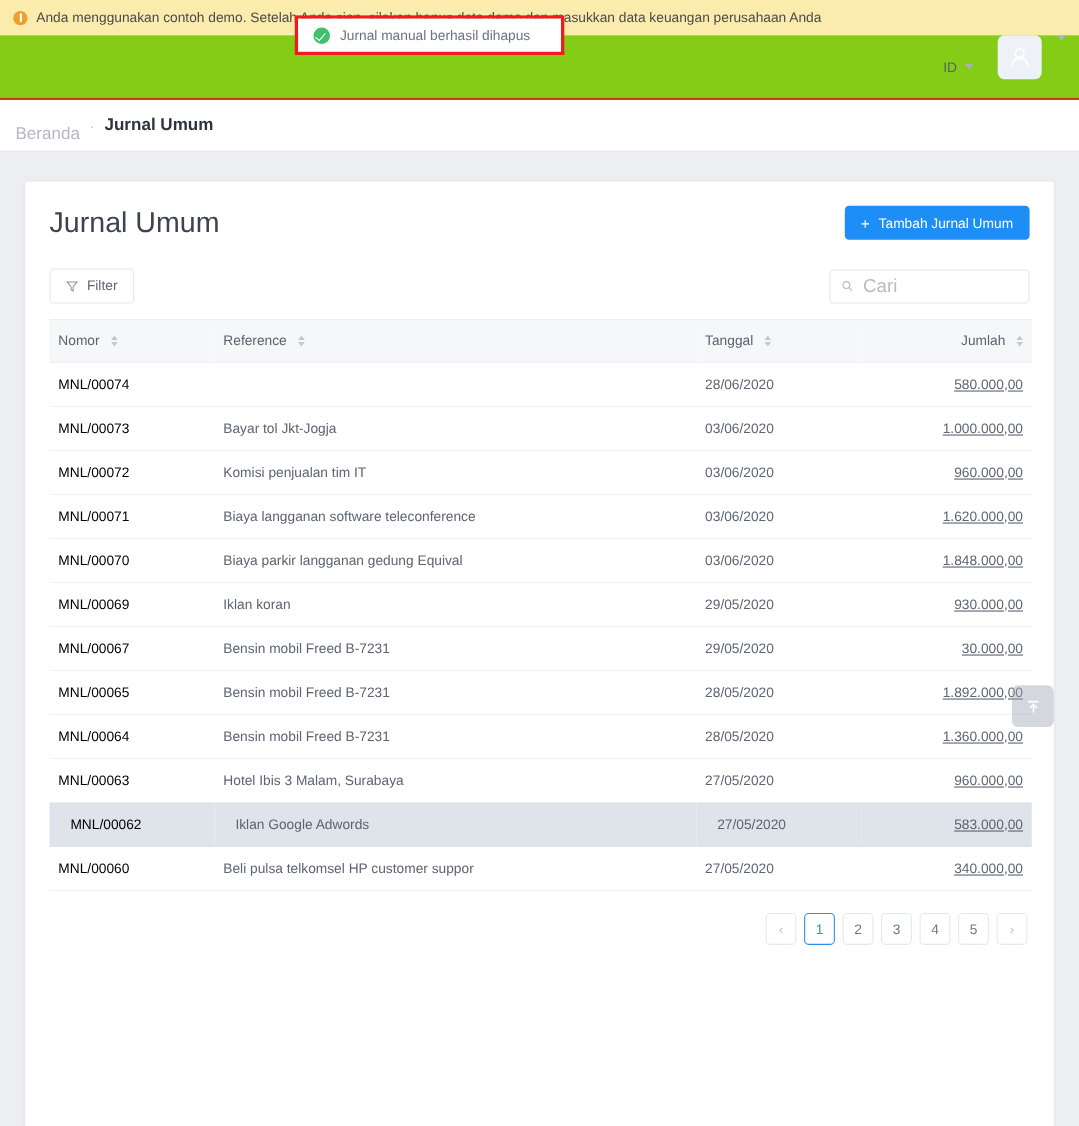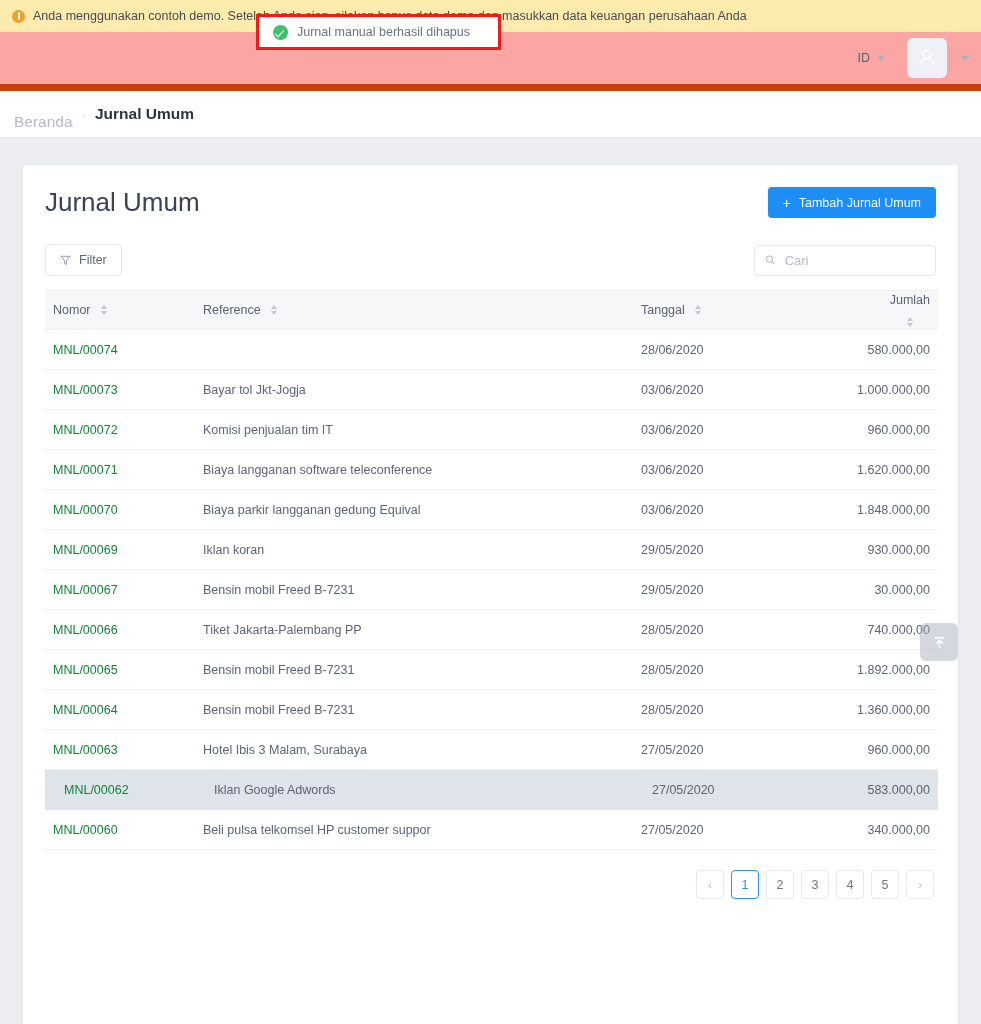--- a/index.html
+++ b/index.html
@@ -31,21 +31,21 @@
     position: absolute; left: 5.5px; top: 2.5px;
     width: 2px; height: 8px; background: #fff; border-radius: 1px;
   }
   .demo-banner-text {
     font-size: 12.5px; color: #4b4b4b; white-space: nowrap;
   }
 
   
   .toast-wrap {
     position: absolute;
-    left: 256px; top: 14px;
+    left: 268px; top: 14px;
     border: 3px solid #ee1c1c;
     background: #ffffff;
     z-index: 40;
   }
   .toast {
     display: flex; align-items: center; gap: 9px;
     background: #fff;
     padding: 8px 28px 8px 14px;
     height: 30px;
   }
@@ -57,24 +57,24 @@
     content: "";
     position: absolute; left: 4px; top: 3.2px;
     width: 4px; height: 7.5px;
     border: solid #fff; border-width: 0 1.7px 1.7px 0;
     transform: rotate(42deg);
   }
   .toast-text { font-size: 12.5px; color: #6b7280; white-space: nowrap; }
 
   
   .top-header {
-    height: 59px; background: #fca5a5;
-    display: flex; align-items: center; justify-content: flex-end;
+    height: 59px; background: #84cc16;
+    display: flex; justify-content: flex-end;
     padding-right: 6px; gap: 4px;
-    border-bottom: 7px solid #c2410c;
+    border-bottom: 2px solid #c2410c;
   }
   .lang-select {
     display: flex; align-items: center; gap: 7px;
     font-size: 12.5px; color: #5a6270; padding: 6px 4px;
   }
   .caret-down {
     width: 0; height: 0;
     border-left: 4px solid transparent;
     border-right: 4px solid transparent;
     border-top: 5px solid #aab1bc;
@@ -132,60 +132,60 @@
     font-size: 12.5px; color: #5e6674; font-family: inherit;
     display: inline-flex; align-items: center; gap: 8px; cursor: pointer;
   }
   .search-box {
     width: 182px; height: 31px;
     border: 1px solid #e4e7ec; border-radius: 4px;
     display: flex; align-items: center; gap: 7px; padding: 0 10px;
     background: #fff;
   }
   .search-box input {
-    border: none; outline: none; font-size: 13px;
+    border: none; outline: none; font-size: 17px;
     color: #4b5563; width: 100%; font-family: inherit; background: transparent;
   }
   .search-box input::placeholder { color: #b6bcc6; }
 
   
   table.jrnl { width: 893px; margin: 14px 22px 0 22px; border-collapse: collapse; }
   table.jrnl thead th {
     background: #f6f7f9;
     height: 39px;
     font-size: 12.5px; font-weight: normal; color: #5b6270;
     border-top: 1px solid #eceef1;
     border-bottom: 1px solid #eceef1;
     padding: 0 8px;
     white-space: nowrap;
   }
   th .th-inner { display: inline-flex; align-items: center; gap: 10px; }
   th.col-nomor { text-align: left; padding-left: 8px; width: 150px; }
   th.col-ref   { text-align: left; width: 438px; }
   th.col-tgl   { text-align: left; width: 150px; margin-left: 24px; }
   th.col-jml   { text-align: right; width: 155px; padding-right: 8px; }
-  th.col-jml .th-inner { flex-direction: column; }
+  th.col-jml .th-inner { flex-direction: row; }
 
   .sorter { display: inline-flex; flex-direction: column; gap: 2px; }
   .sorter i { display: block; width: 0; height: 0; border-left: 3.5px solid transparent; border-right: 3.5px solid transparent; }
   .sorter i.up { border-bottom: 4px solid #c3c8d0; }
   .sorter i.dn { border-top: 4px solid #c3c8d0; }
 
   table.jrnl tbody td {
     height: 40px;
     font-size: 12.5px; color: #5d6472;
     border-bottom: 1px solid #eef0f3;
     padding: 0 8px;
     white-space: nowrap;
   }
   tbody td.c-nomor { text-align: left; }
   tbody td.c-ref   { text-align: left; }
   tbody td.c-tgl   { text-align: left; }
-  tbody td.c-jml   { text-align: right; padding-right: 8px; }
-  tbody td.c-nomor a { color: #15803d; text-decoration: none; cursor: pointer; }
+  tbody td.c-jml   { text-align: right; padding-right: 8px; text-decoration: underline; }
+  tbody td.c-nomor a { color: #000000; text-decoration: none; cursor: pointer; }
   tbody tr.hovered td { background: #dfe3ea; border-bottom-color: #dfe3ea; padding-left: 19px; }
 
   
   .pagination {
     display: flex; justify-content: flex-end; align-items: center;
     gap: 7px; padding: 20px 24px 0 0;
   }
   .pg {
     min-width: 28px; height: 29px; padding: 0 6px;
     border: 1px solid #e5e8ed; border-radius: 4px; background: #fff;
@@ -346,26 +346,20 @@
             <td class="c-tgl">29/05/2020</td>
             <td class="c-jml">930.000,00</td>
           </tr>
           <tr>
             <td class="c-nomor"><a>MNL/00067</a></td>
             <td class="c-ref">Bensin mobil Freed B-7231</td>
             <td class="c-tgl">29/05/2020</td>
             <td class="c-jml">30.000,00</td>
           </tr>
           <tr>
-            <td class="c-nomor"><a>MNL/00066</a></td>
-            <td class="c-ref">Tiket Jakarta-Palembang PP</td>
-            <td class="c-tgl">28/05/2020</td>
-            <td class="c-jml">740.000,00</td>
-          </tr>
-          <tr>
             <td class="c-nomor"><a>MNL/00065</a></td>
             <td class="c-ref">Bensin mobil Freed B-7231</td>
             <td class="c-tgl">28/05/2020</td>
             <td class="c-jml">1.892.000,00</td>
           </tr>
           <tr>
             <td class="c-nomor"><a>MNL/00064</a></td>
             <td class="c-ref">Bensin mobil Freed B-7231</td>
             <td class="c-tgl">28/05/2020</td>
             <td class="c-jml">1.360.000,00</td>

